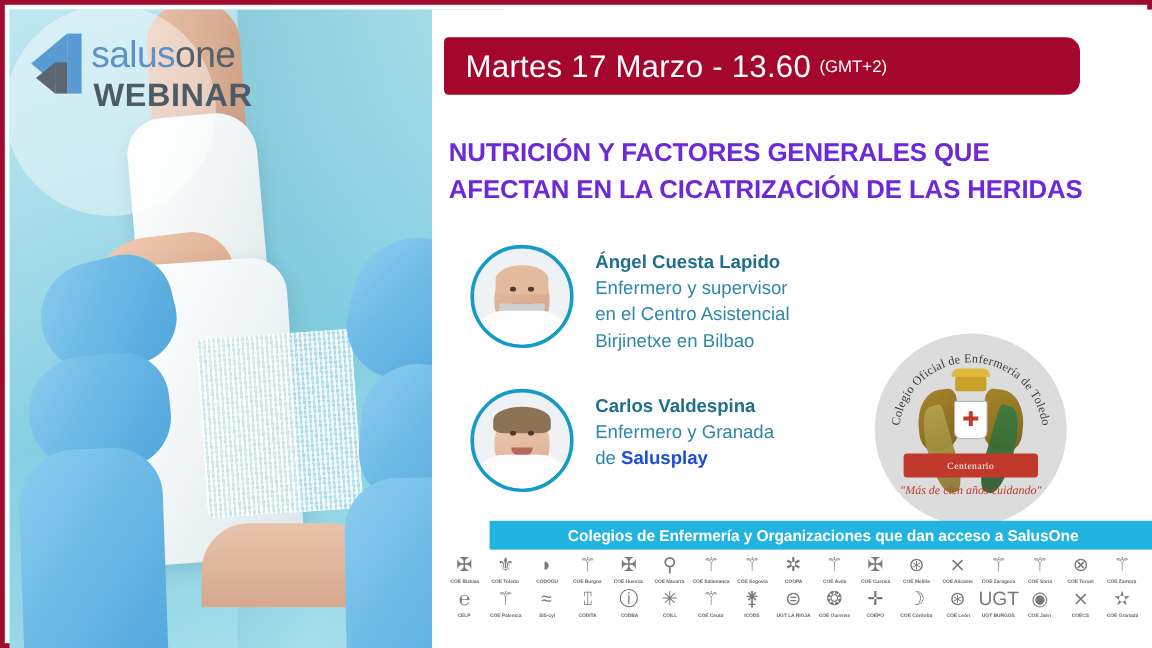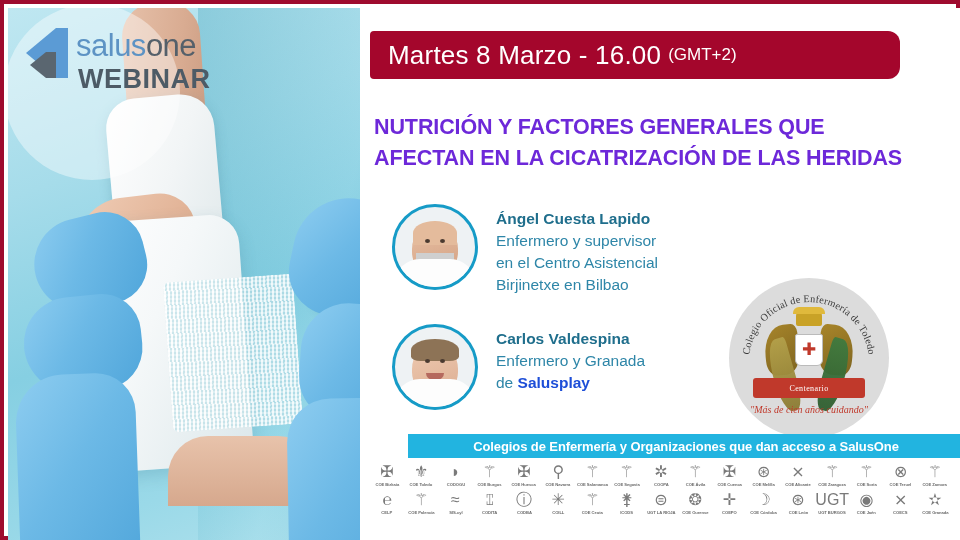--- a/index.html
+++ b/index.html
@@ -119,21 +119,21 @@
   
   #content{position:absolute;left:356px;top:4px;width:600px;height:532px;background:#fff;}
 
   #date-banner{
     position:absolute;left:10px;top:23px;width:530px;height:48px;
     background:#A4062C;border-radius:4px 12px 12px 4px;
     display:flex;align-items:center;padding-left:18px;box-sizing:border-box;
     color:#fff;
   }
   #date-main{font-size:26px;font-weight:400;letter-spacing:.2px;}
-  #date-tz{font-size:17px;font-weight:400;margin-left:7px;}
+  #date-tz{font-size:14px;font-weight:400;margin-left:7px;}
 
   #title{
     position:absolute;left:14px;top:104px;width:580px;
     color:#6d28d9;font-size:21.5px;font-weight:bold;line-height:1.42;
     letter-spacing:-.1px;
   }
 
   .speaker{position:absolute;left:32px;display:flex;align-items:flex-start;justify-content:center;}
   #speaker-1{top:196px;}
   #speaker-2{top:316px;}
@@ -247,21 +247,21 @@
       <div class="logo-word">
         <span class="salus">salus</span><span class="one">one</span>
       </div>
       <div class="logo-webinar">WEBINAR</div>
     </div>
   </div>
 
   <div id="content">
 
     <div id="date-banner">
-      <span id="date-main">Martes 8 Marzo - 16.00</span>
+      <span id="date-main">Martes 17 Marzo - 13.60</span>
       <span id="date-tz">(GMT+2)</span>
     </div>
 
     <div id="title">
       <div>NUTRICIÓN Y FACTORES GENERALES QUE</div>
       <div>AFECTAN EN LA CICATRIZACIÓN DE LAS HERIDAS</div>
     </div>
 
     <div class="speaker" id="speaker-1">
       <div class="avatar av1">

